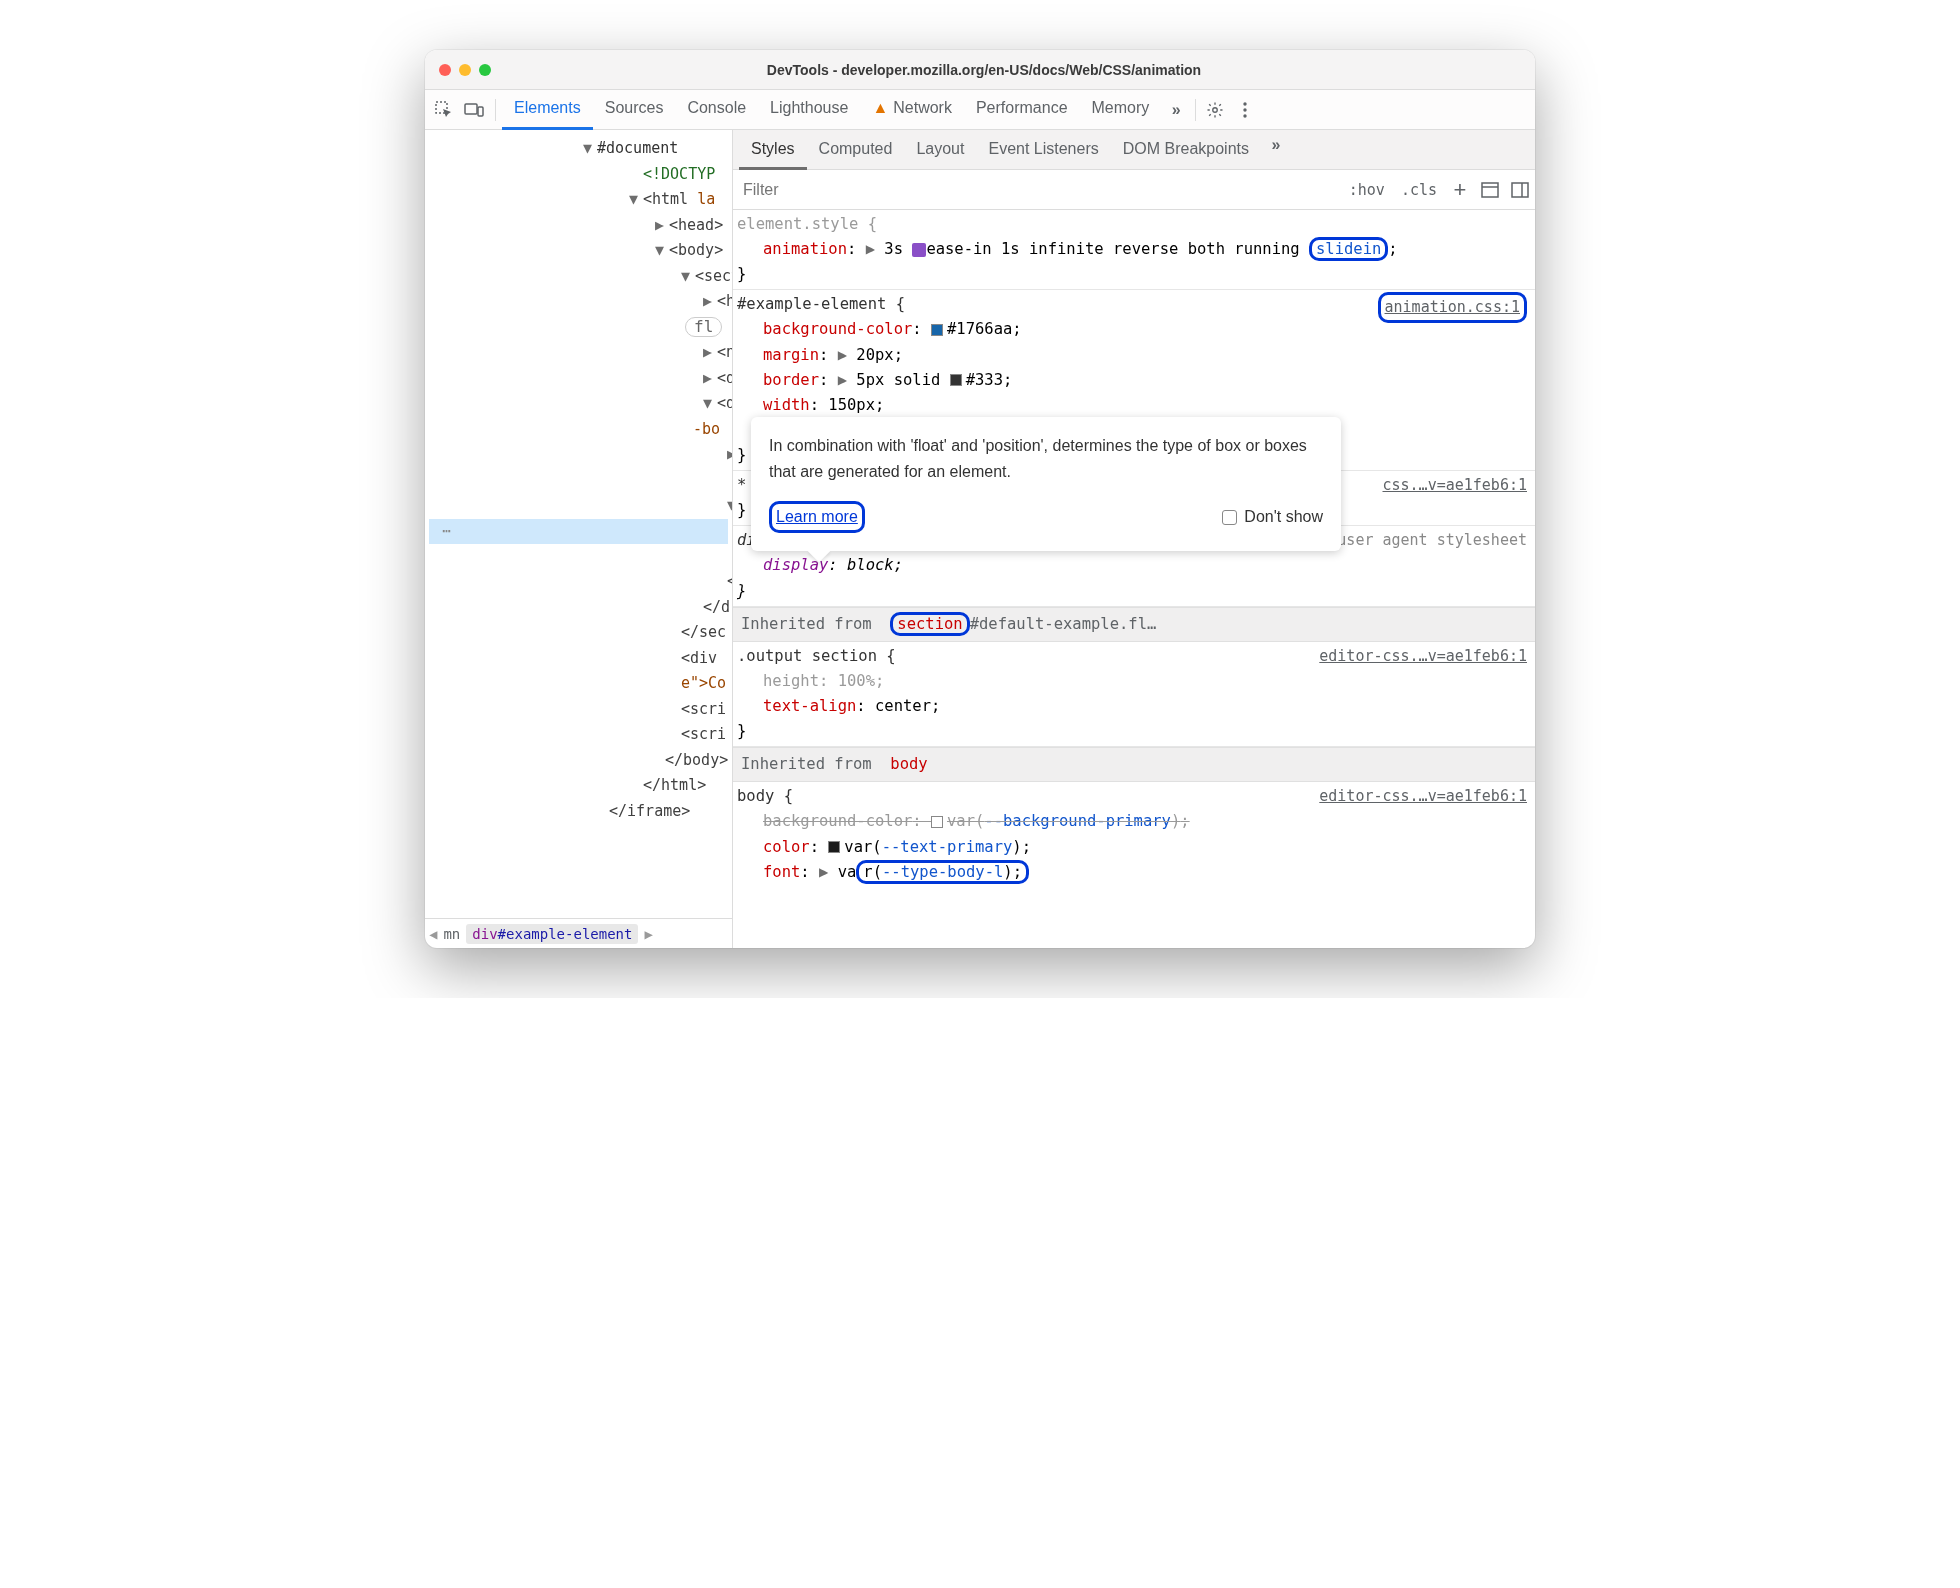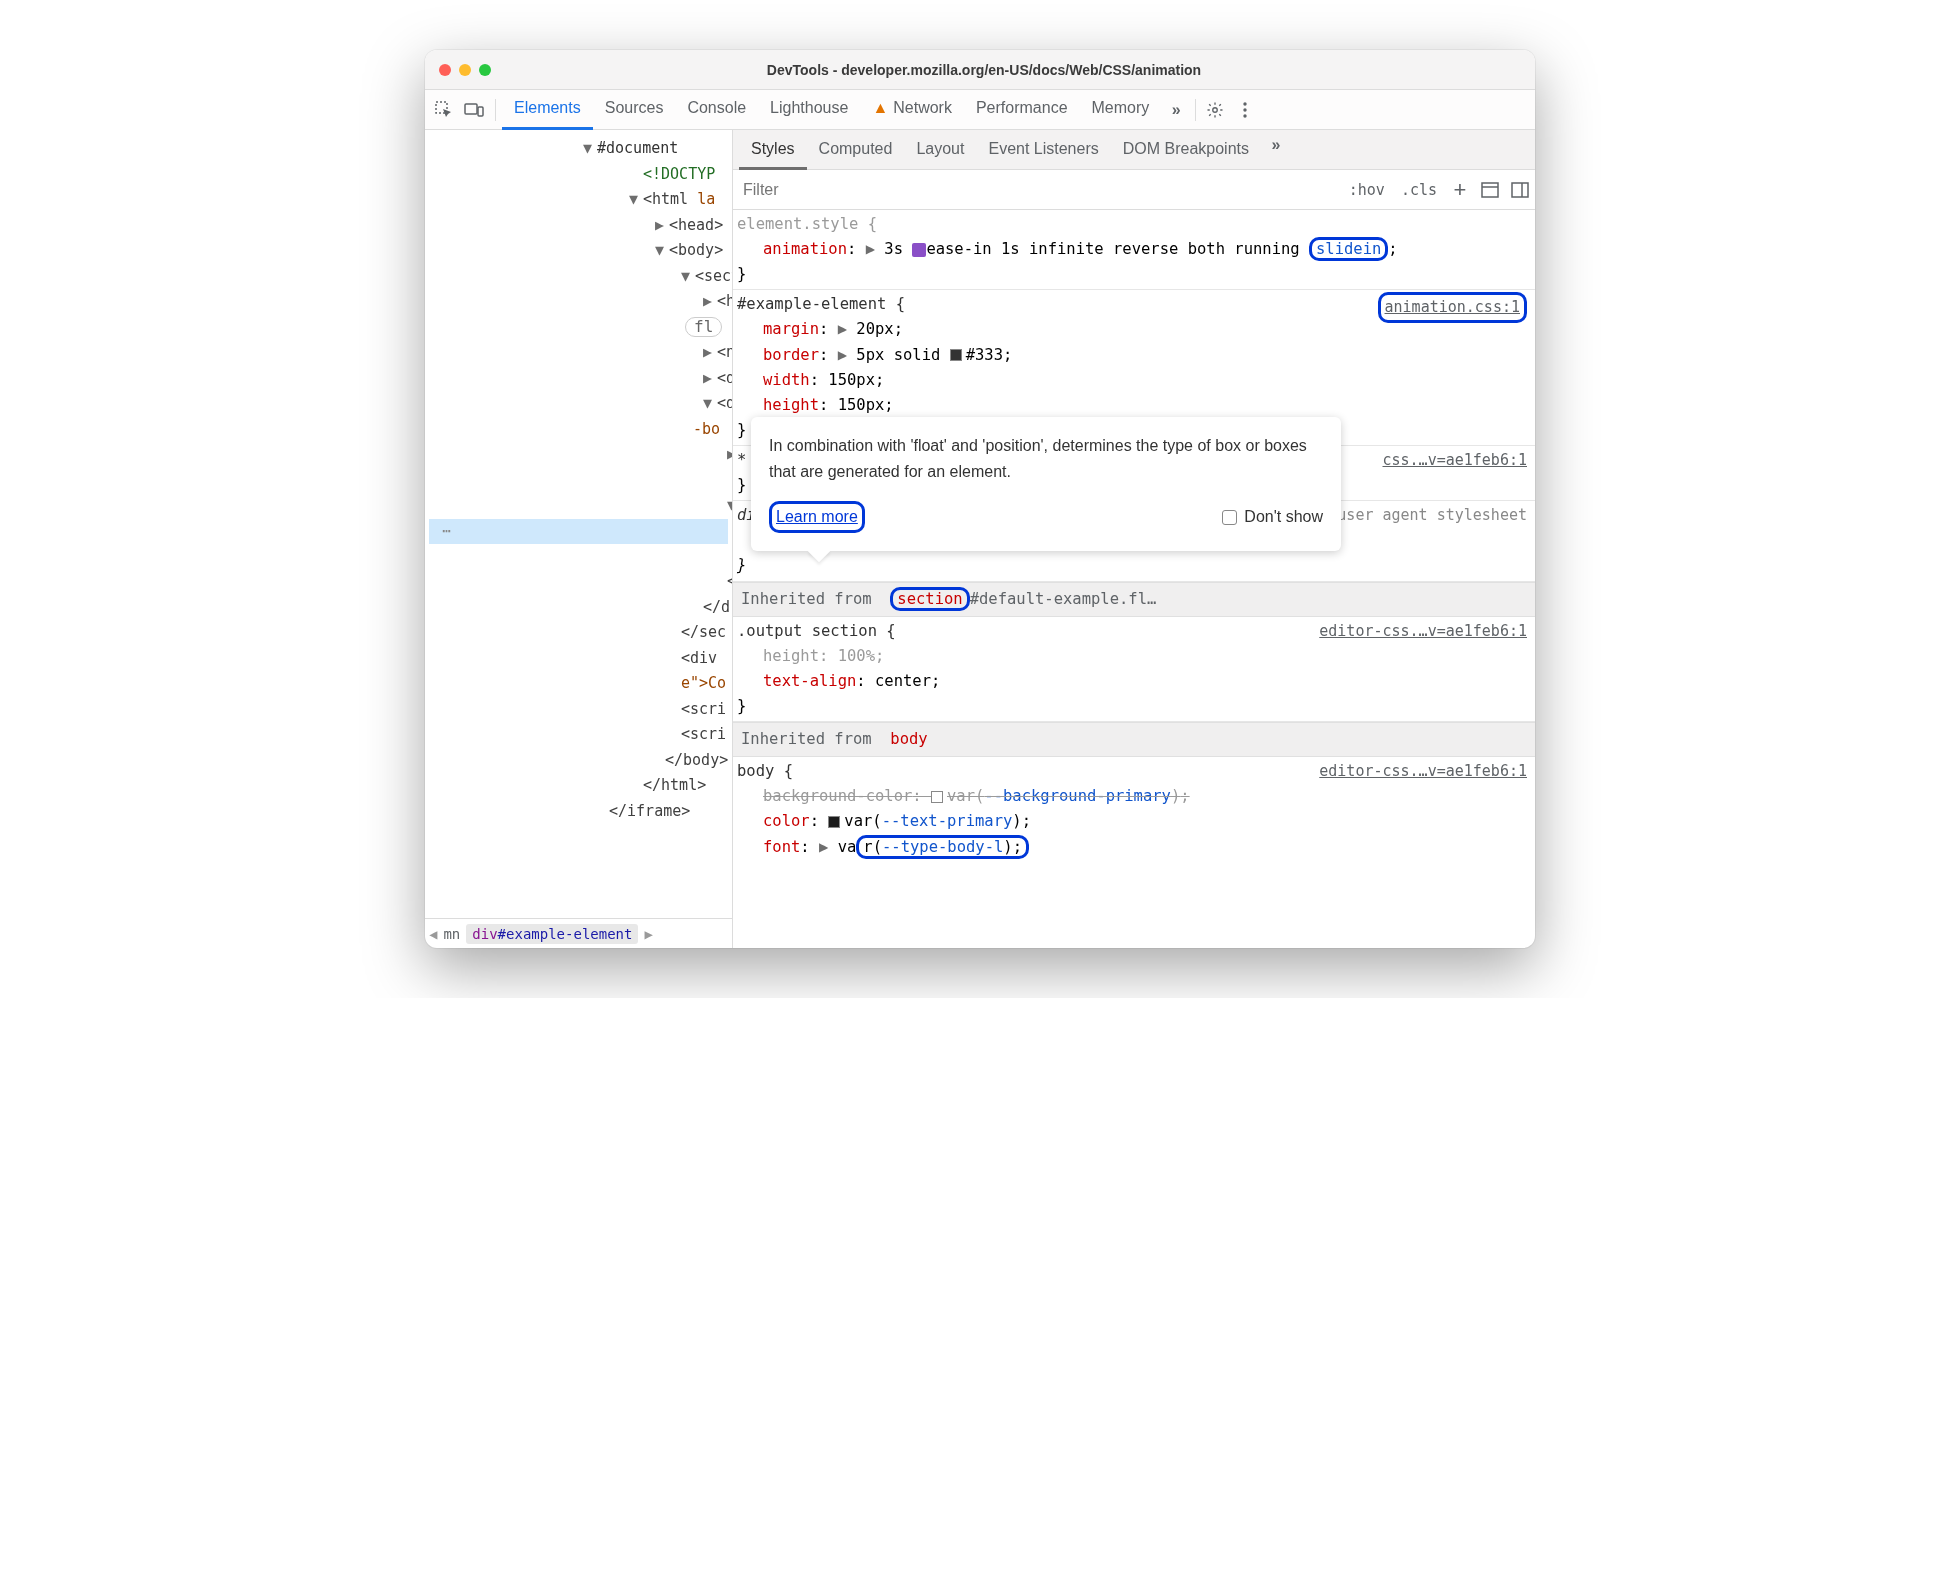--- a/index.html
+++ b/index.html
@@ -181,20 +181,21 @@
       <div class="styles">
         <div class="rule">
           <div><span class="sel dim">element.style {</span></div>
           <div class="indent"><span class="prop">animation</span>: <span class="tri2">▶</span> <span>3s</span> <span class="ezcurve"></span><span>ease-in 1s infinite reverse both running</span> <span class="highlight linklike">slidein</span>;</div>
           <div>}</div>
         </div>
 
         <div class="rule">
           <span class="src highlight" style="text-decoration:underline">animation.css:1</span>
           <div class="sel">#example-element {</div>
+          <div class="indent"><span class="prop">background-color</span>: <span class="swatch" style="background:#1766aa"></span><span>#1766aa</span>;</div>
           <div class="indent"><span class="prop">margin</span>: <span class="tri2">▶</span> <span>20px</span>;</div>
           <div class="indent"><span class="prop">border</span>: <span class="tri2">▶</span> <span>5px solid </span><span class="swatch" style="background:#333"></span><span>#333</span>;</div>
           <div class="indent"><span class="prop">width</span>: <span>150px</span>;</div>
           <div class="indent"><span class="prop">height</span>: <span>150px</span>;</div>
           <div>}</div>
         </div>
 
         <div class="rule">
           <span class="src">css.…v=ae1feb6:1</span>
           <div class="sel">*</div>

